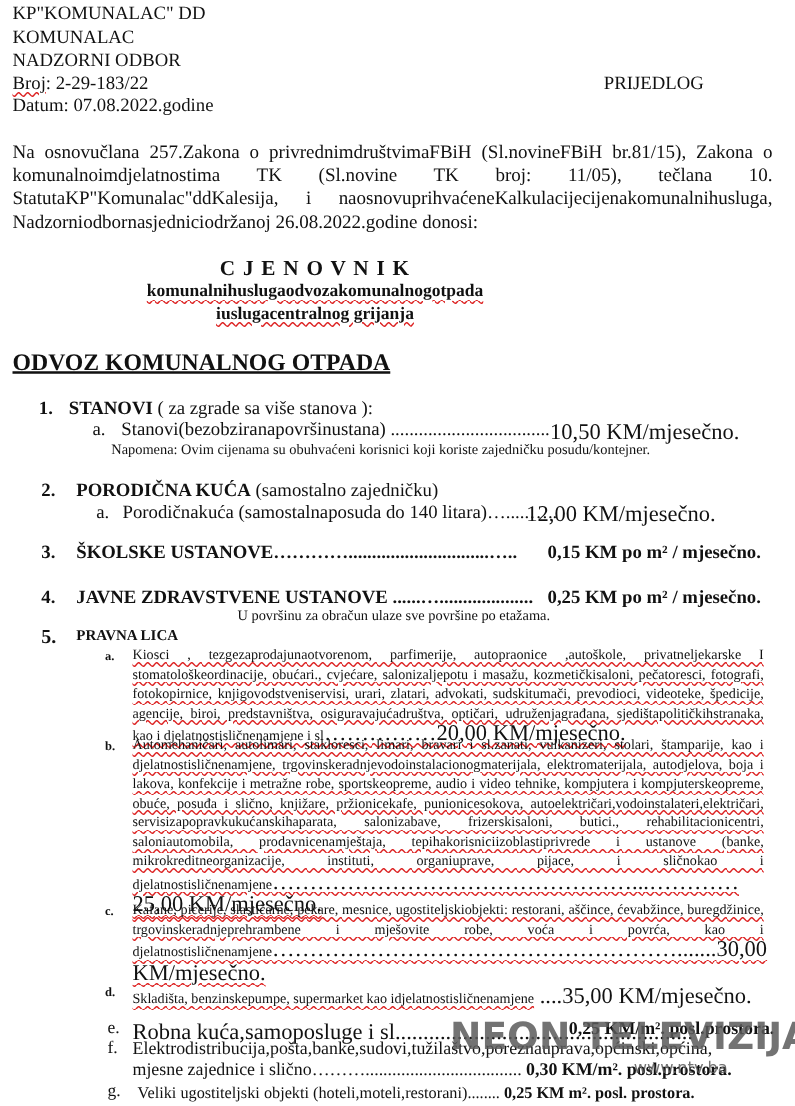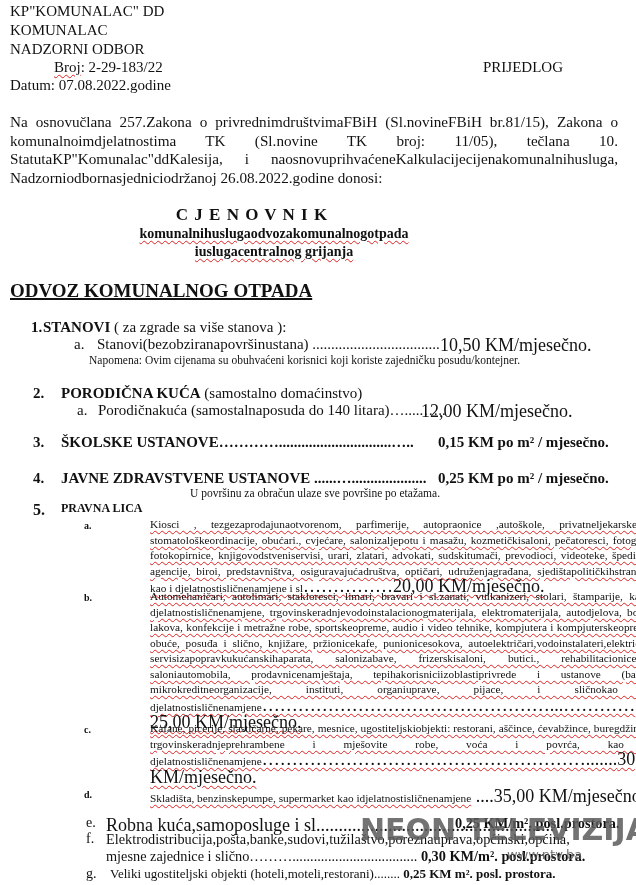--- a/index.html
+++ b/index.html
@@ -1,19 +1,19 @@
 <!DOCTYPE html>
 <html><head>
 <meta charset="utf-8">
 <style>
   html, body { margin:0; padding:0; background:#ffffff; }
   body { width:636px; height:885px; overflow:hidden; position:relative;
          font-family:"Liberation Serif", "DejaVu Serif", serif; color:#111; }
   .abs { position:absolute; white-space:nowrap; }
-  .sq { text-decoration: underline wavy #d22; text-decoration-thickness:1px; text-underline-offset:2px;margin-left:44px; }
+  .sq { text-decoration: underline wavy #d22; text-decoration-thickness:1px; text-underline-offset:2px; }
   .hdr { font-size:15px; line-height:19px; left:10px; }
   .para { left:10px; width:608px; font-size:15.2px; line-height:18.5px; white-space:normal; text-align:justify; }
   .b { font-weight:bold; }
   .ctr { left:0; width:504px; text-align:center; }
   .sec-title { left:10px; top:280px; font-size:19px; font-weight:bold; text-decoration:underline; text-decoration-thickness:2px; }
   .num { font-weight:bold; font-size:15px; }
   .item { font-size:15px; }
   .small { font-size:11.5px; }
   .sub { font-size:11.3px; line-height:15.5px; left:106px; width:505px; white-space:normal; text-align:justify; }
   .letter { font-weight:bold; font-size:10px; left:84px; }
@@ -34,28 +34,28 @@
 
 <div class="abs para" style="top:113px;">Na osnovučlana 257.Zakona o privrednimdruštvimaFBiH (Sl.novineFBiH br.81/15), Zakona o komunalnoimdjelatnostima TK (Sl.novine TK broj: 11/05), tečlana 10. StatutaKP"Komunalac"ddKalesija, i naosnovuprihvaćeneKalkulacijecijenakomunalnihusluga, Nadzorniodbornasjedniciodržanoj 26.08.2022.godine donosi:</div>
 
 <div class="abs ctr b" style="top:205px; font-size:17px; letter-spacing:1px;">C J E N O V N I K</div>
 <div class="abs ctr b" style="top:226px; font-size:14px;"><span class="sq">komunalnihuslugaodvozakomunalnogotpada</span></div>
 <div class="abs ctr b" style="top:244px; font-size:14px;"><span class="sq">iuslugacentralnog grijanja</span></div>
 
 <div class="abs sec-title">ODVOZ KOMUNALNOG OTPADA</div>
 
 <div class="abs num" style="top:319px; left:31px;">1.</div>
-<div class="abs item" style="top:319px; left:43px;"><span class="b">STANOVI</span><span> ( za zgrade sa više stanova ):</span></div>
+<div class="abs item" style="top:319px; left:55px;"><span class="b">STANOVI</span><span> ( za zgrade sa više stanova ):</span></div>
 <div class="abs item" style="top:336px; left:74px;">a.</div>
 <div class="abs item" style="top:336px; left:97px;">Stanovi(bezobziranapovršinustana) ..................................</div>
 <div class="abs price" style="top:335px; left:440px;">10,50 KM/mjesečno.</div>
 <div class="abs small" style="top:354px; left:57px;margin-left:32px;">Napomena: Ovim cijenama su obuhvaćeni korisnici koji koriste zajedničku posudu/kontejner.</div>
 
 <div class="abs num" style="top:385px; left:33px;">2.</div>
-<div class="abs item" style="top:385px; left:61px;"><span class="b">PORODIČNA KUĆA</span><span> (samostalno domaćinstvo)</span></div>
+<div class="abs item" style="top:385px; left:61px;"><span class="b">PORODIČNA KUĆA</span><span> (samostalno zajedničku)</span></div>
 <div class="abs item" style="top:402px; left:77px;">a.</div>
 <div class="abs item" style="top:402px; left:98px;">Porodičnakuća (samostalnaposuda do 140 litara)….....…..</div>
 <div class="abs price" style="top:401px; left:421px;">12,00 KM/mjesečno.</div>
 
 <div class="abs num" style="top:434px; left:33px;">3.</div>
 <div class="abs num" style="top:434px; left:61px;">ŠKOLSKE USTANOVE…………..............................…..</div>
 <div class="abs num" style="top:434px; left:438px;">0,15 KM po m²  / mjesečno.</div>
 
 <div class="abs num" style="top:470px; left:33px;">4.</div>
 <div class="abs num" style="top:470px; left:61px;">JAVNE ZDRAVSTVENE USTANOVE ......…....................</div>

